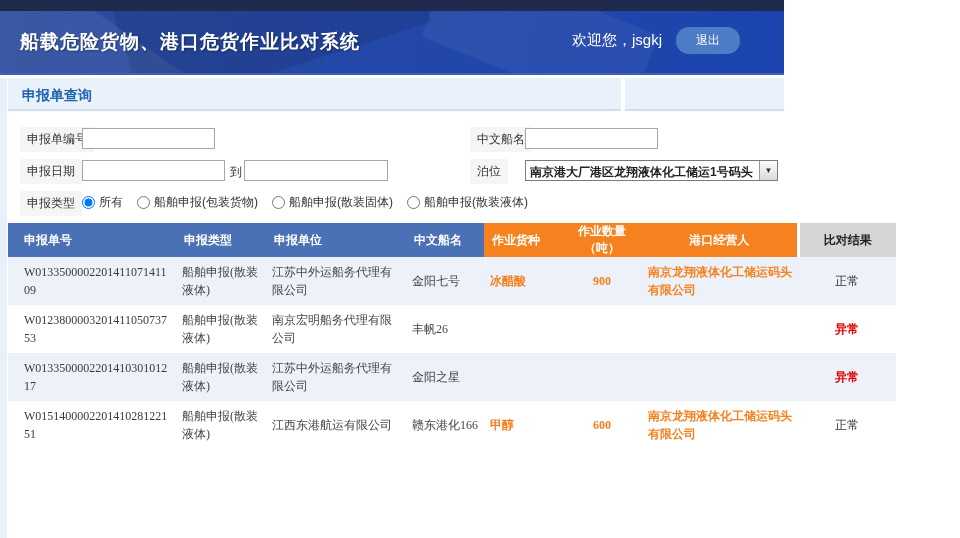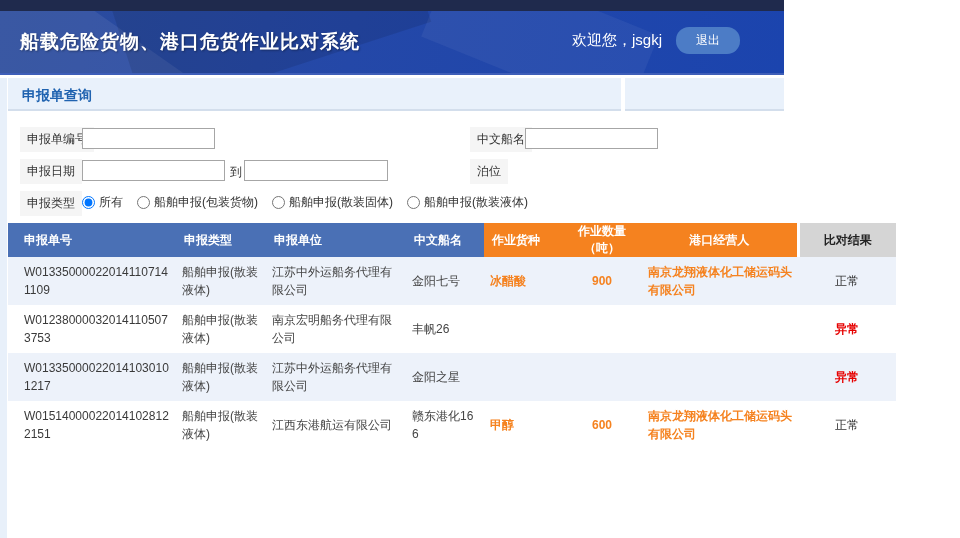--- a/index.html
+++ b/index.html
@@ -64,21 +64,21 @@
 
   
   table { border-collapse:collapse; table-layout:fixed; width:888px; margin-left:8px; }
   th { height:28px; font-size:12px; font-weight:bold; text-align:left; padding:0 0 0 8px; }
   .th-blue { background:#4A70B5; color:#fff; }
   .th-orange { background:#F5821F; color:#fff; }
   .th-gray { background:#D5D5D5; color:#222; border-left:3px solid #fff; text-align:center; padding:0; }
   .th-c1 { padding-left:16px; }
   .th-c6, .th-c7 { text-align:center; padding:0; }
   td { padding:6px 6px; font-size:12px; color:#444; vertical-align:middle; line-height:1.5; word-break:break-all; }
-  tbody tr { height:45px; }
+  tbody tr { height:45px;font-family:Liberation Serif, serif; }
   tbody tr:nth-child(odd) { background:#EDF2FA; }
   tbody tr:nth-child(even) { background:#FFFFFF; }
   .td-c1 { padding-left:16px; color:#3A3A3A; }
   .c-orange { color:#F5821F; font-weight:bold; }
   .td-qty { text-align:center; }
   .td-result { text-align:center; }
   tr.abnormal .td-result { color:#E60000; font-weight:bold; }
   tr.normal .td-result { color:#333; font-weight:normal; }
 </style>
 </head>
@@ -116,20 +116,24 @@
       <span class="lbl pos-rl">中文船名</span>
       <input class="inp pos-ri" type="text" value="" style="">
     </div>
 
     <div class="fr">
       <span class="lbl pos-l1">申报日期</span>
       <input class="inp pos-d1" type="text" value="" style="">
       <span class="date-sep">到</span>
       <input class="inp pos-d2" type="text" value="" style="">
       <span class="lbl pos-rl">泊位</span>
+      <div class="select-box">
+        <span class="select-text">南京港大厂港区龙翔液体化工储运1号码头</span>
+        <span class="select-arrow">▼</span>
+      </div>
     </div>
 
     <div class="fr">
       <span class="lbl pos-l1">申报类型</span>
       <div class="radio-group">
         <label class="radio-item">
           <input type="radio" name="declType" checked="" style="">
           <span>所有</span>
         </label>
         <label class="radio-item">

